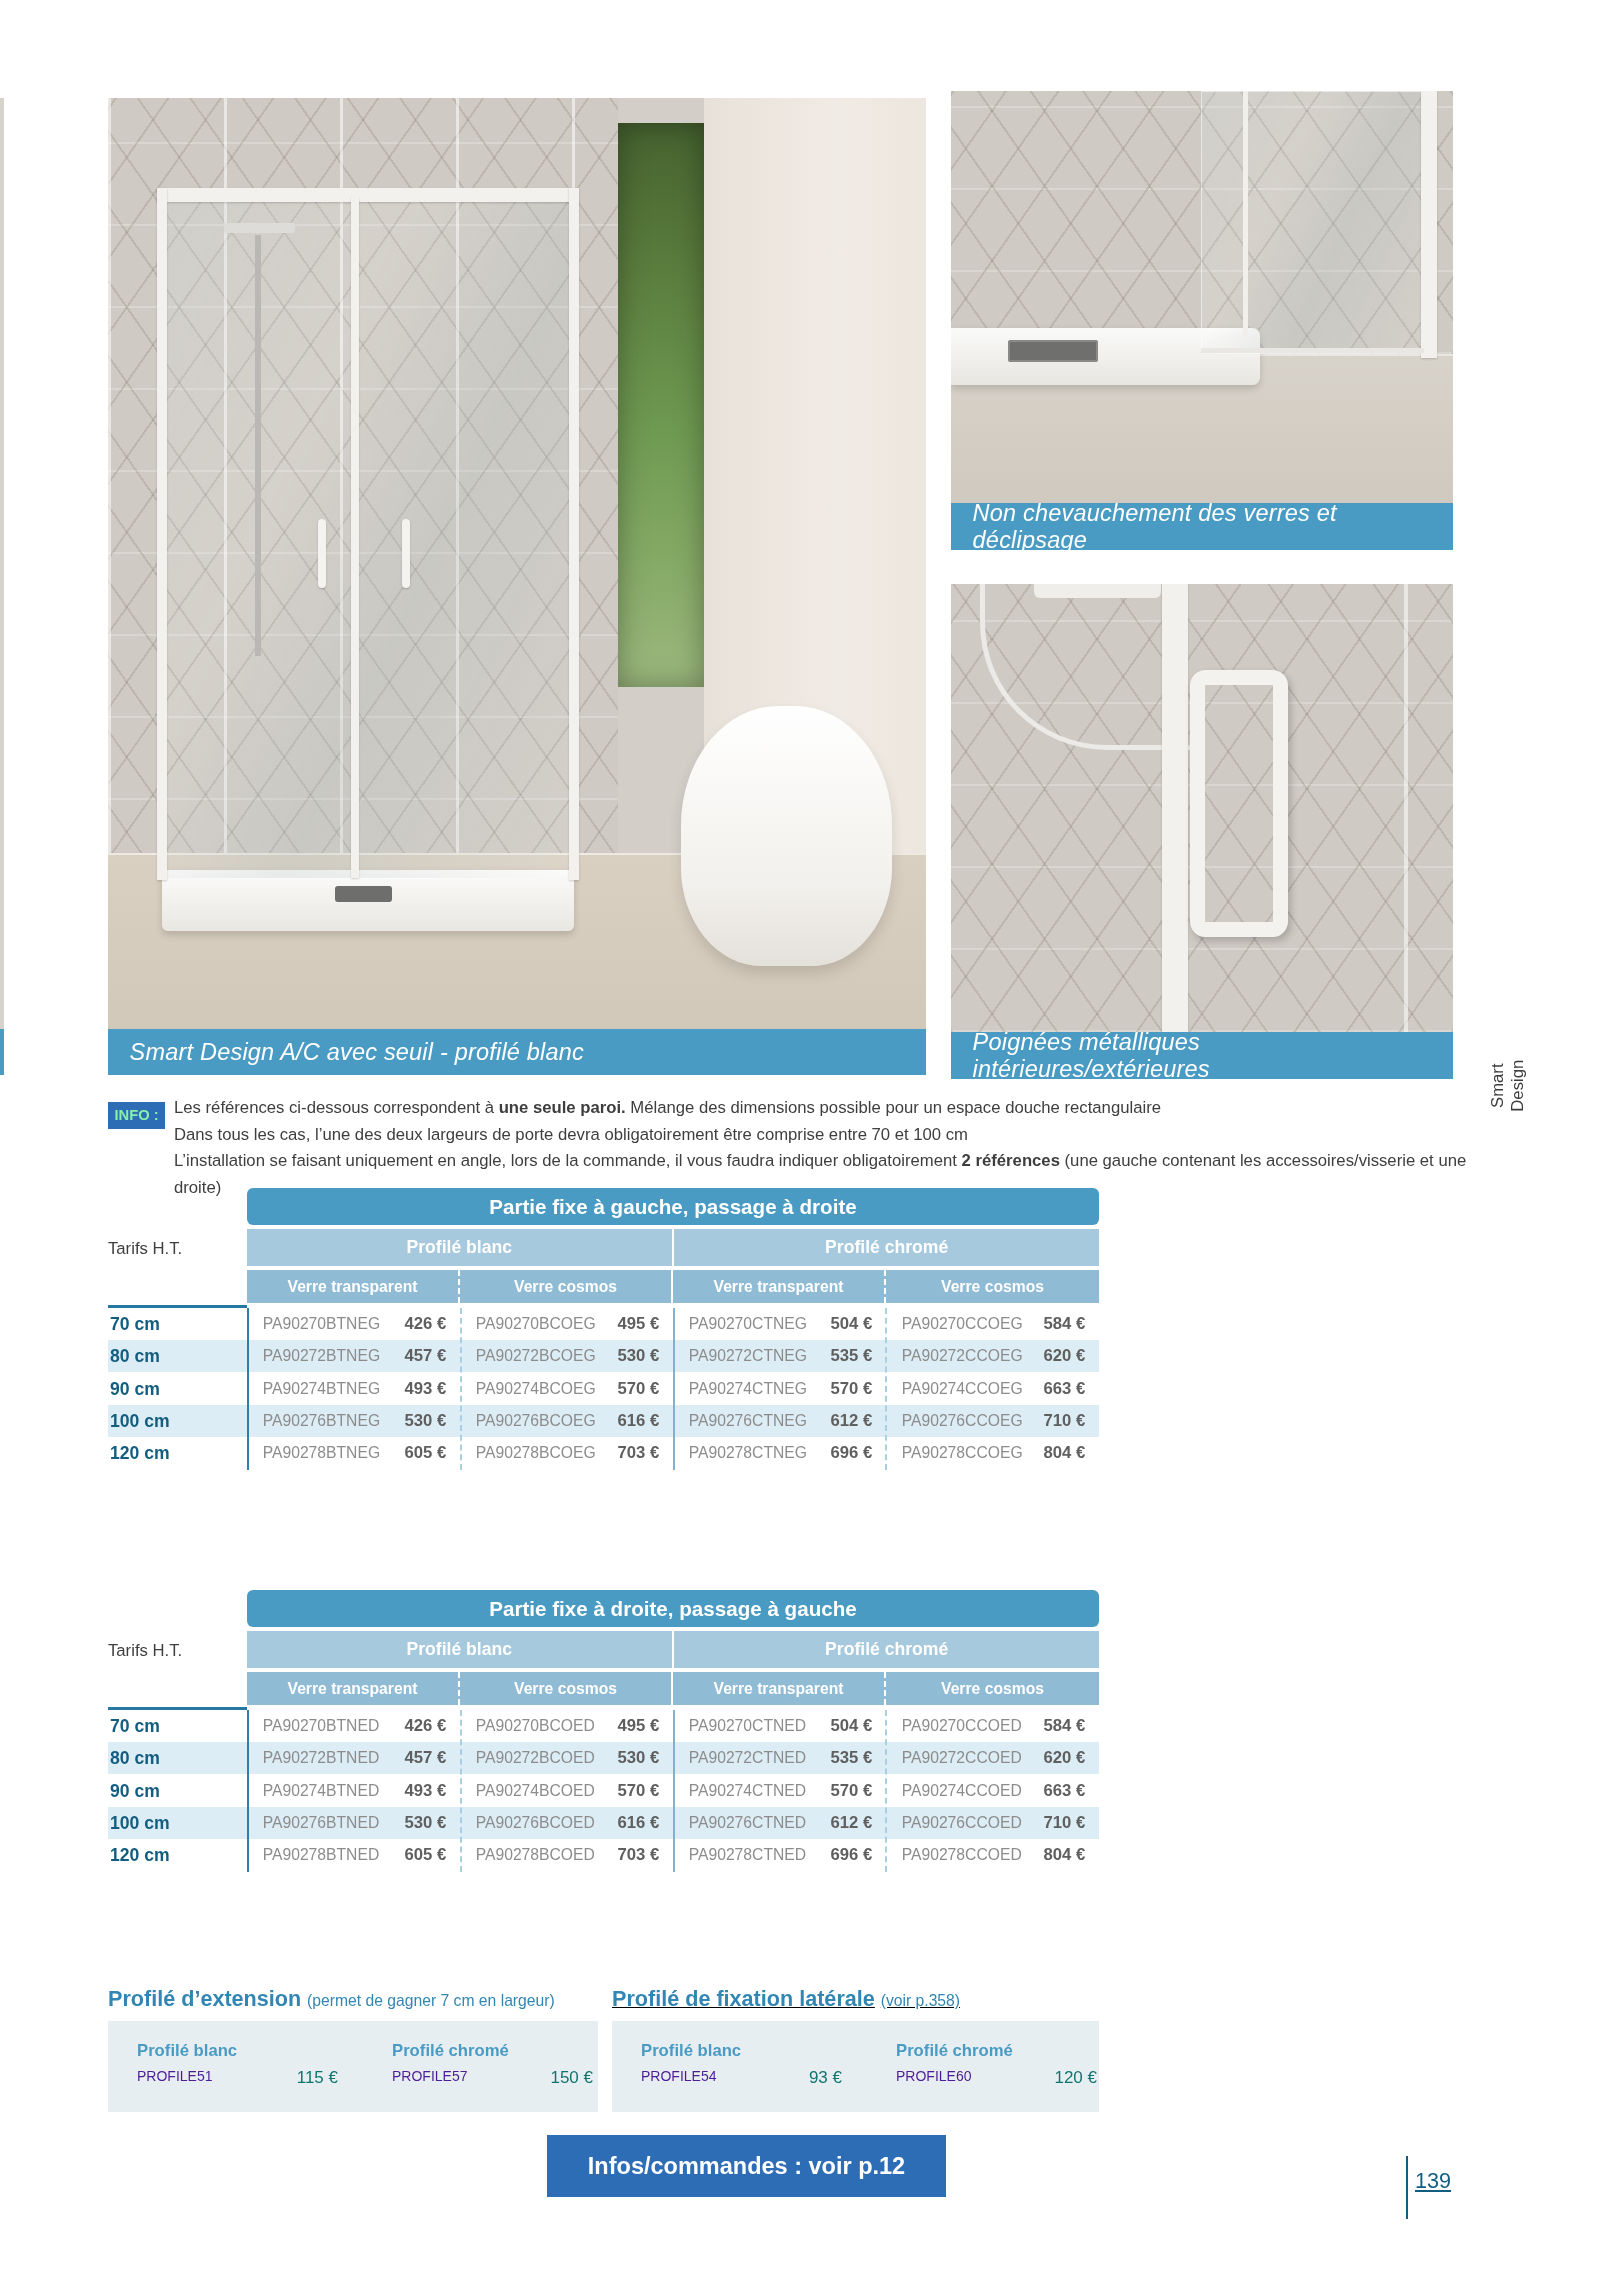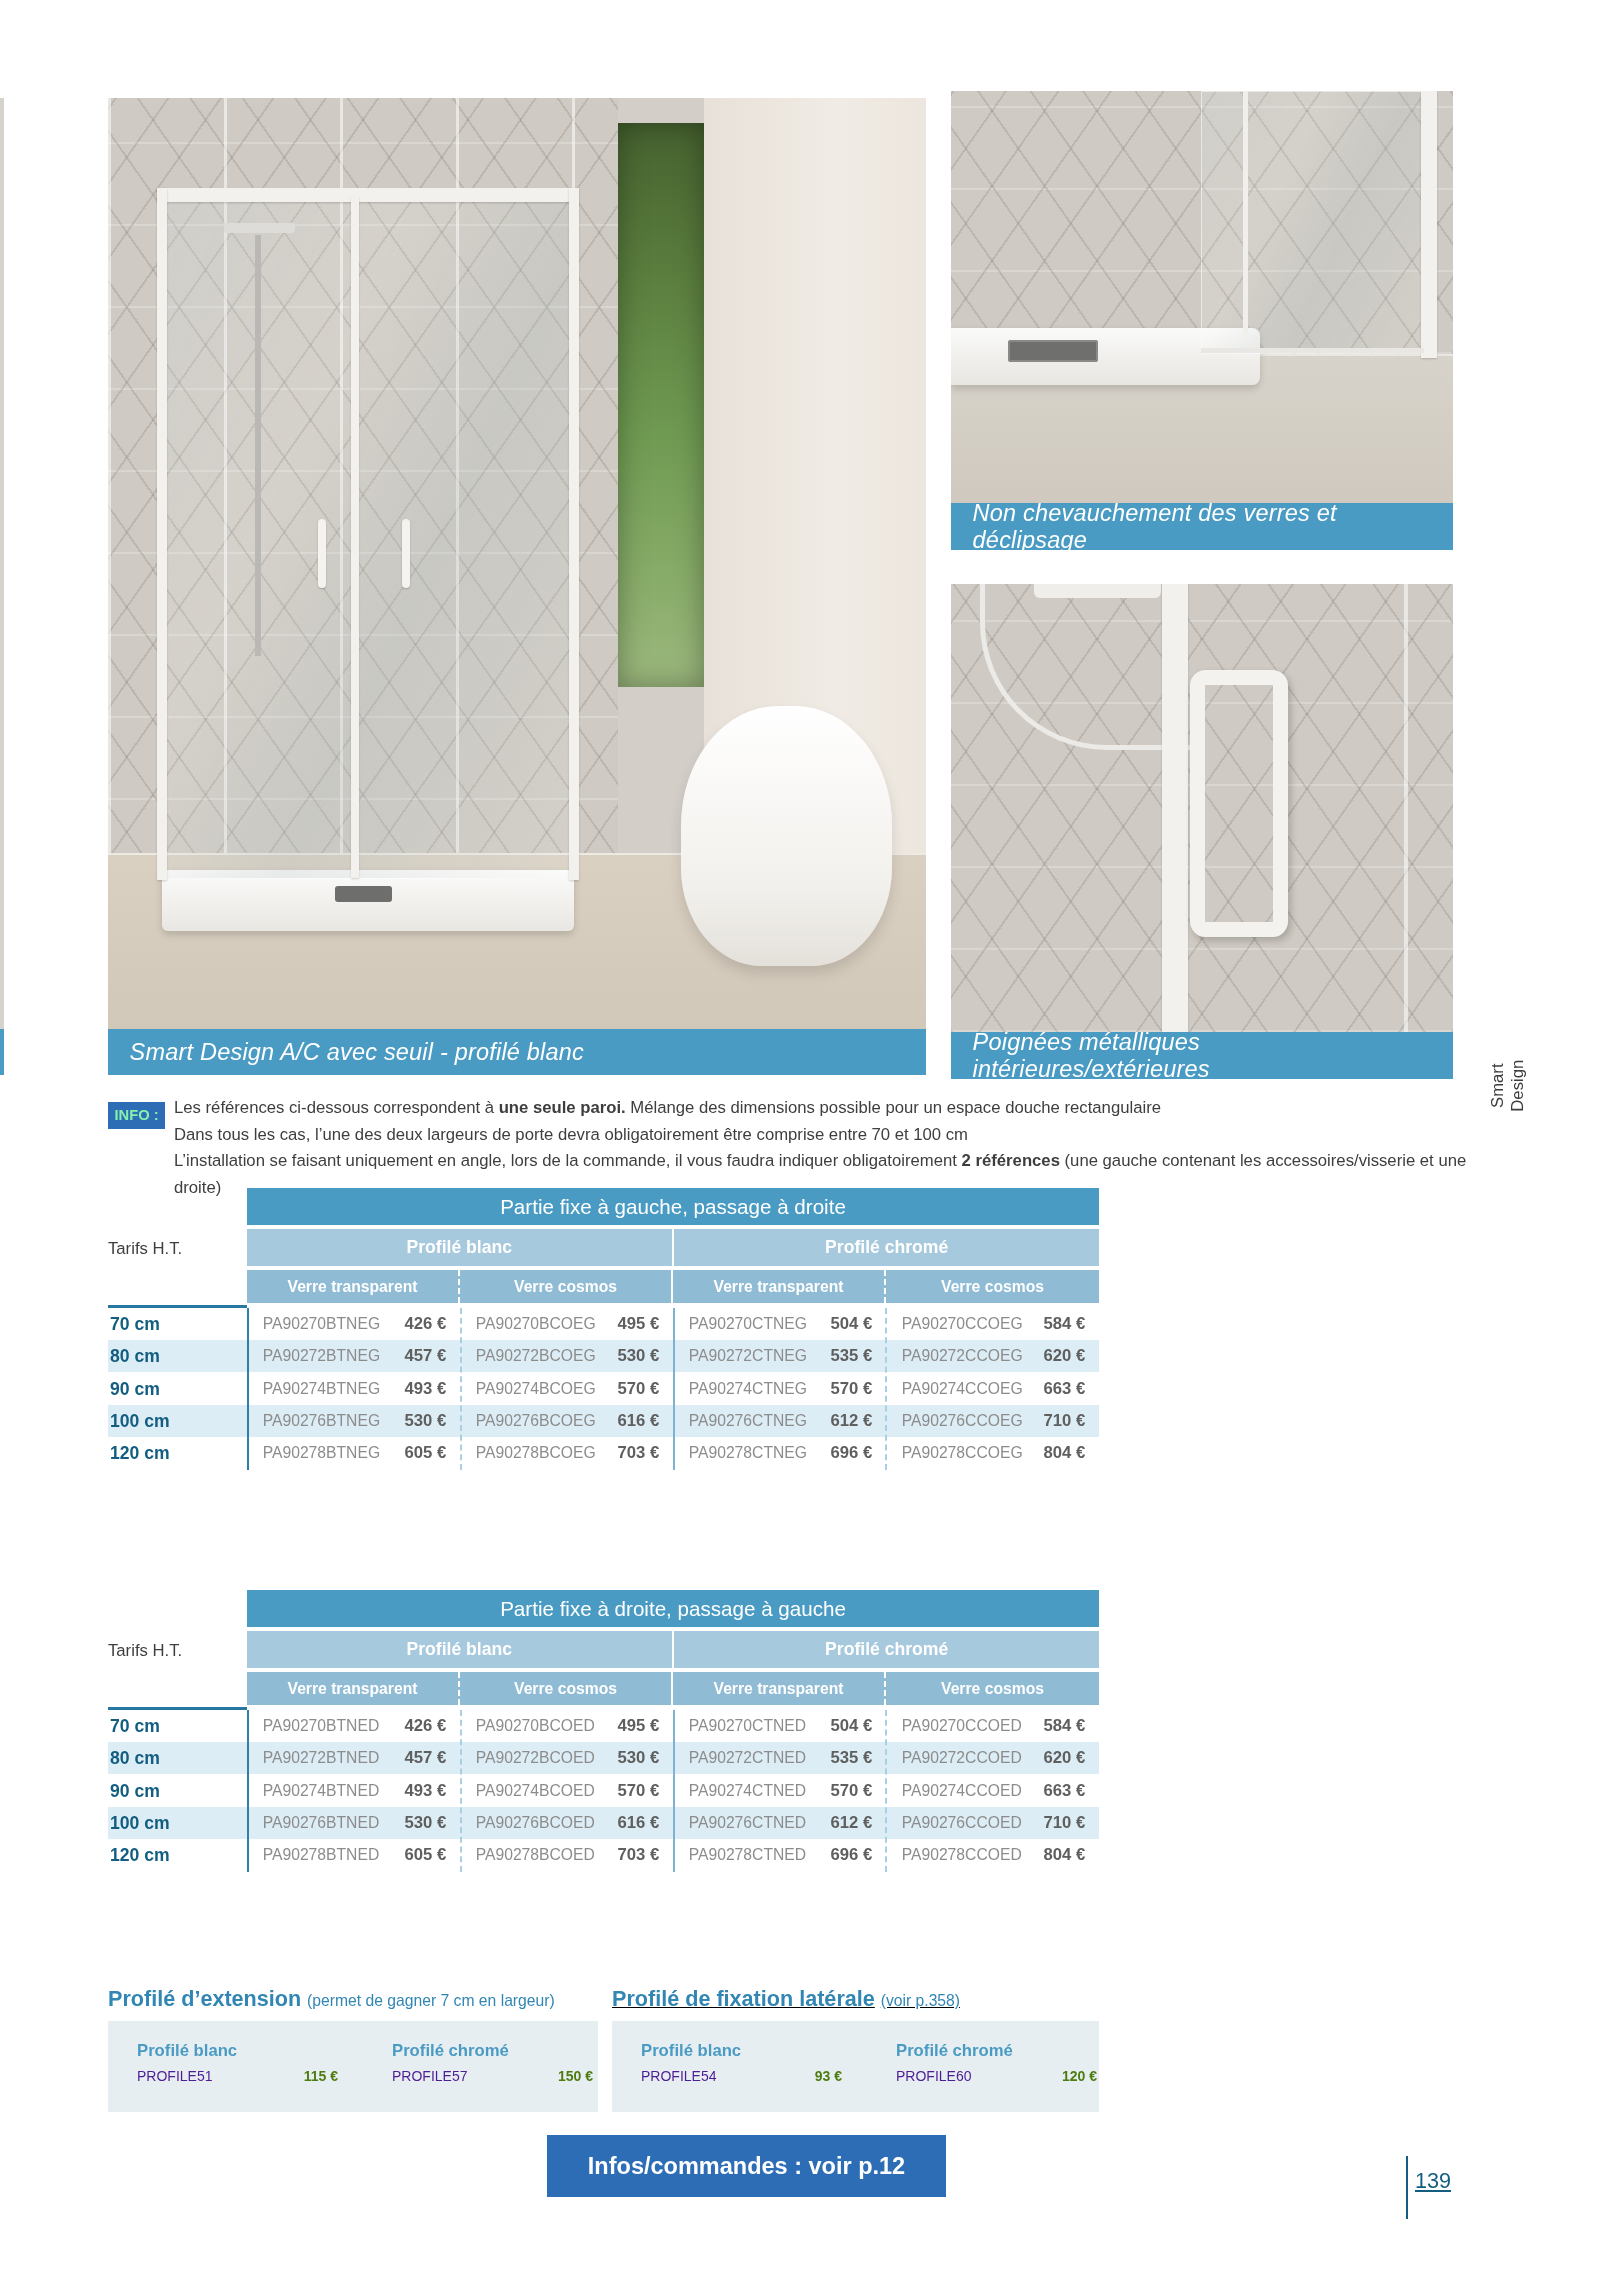--- a/index.html
+++ b/index.html
@@ -20,21 +20,21 @@
   .caption{position:absolute;background:#4a9bc3;color:#fff;font-style:italic;font-size:23.5px;font-weight:500;display:flex;align-items:center;padding:0 21.6px;box-sizing:border-box;letter-spacing:0.2px;}
 
   
   .info-badge{position:absolute;background:#2c6db6;color:#86efac;font-weight:bold;font-size:14.7px;display:flex;align-items:center;justify-content:center;}
   .info-text{position:absolute;color:#3e3e3e;font-size:16.7px;line-height:26.5px;}
   .info-text b{color:#3e3e3e;}
 
   
   .ptable{position:absolute;width:991px;}
   .pt-title{position:absolute;left:139px;top:0;width:852px;height:37px;background:#4a9bc3;color:#fff;
-    font-weight:normal;font-size:20.6px;display:flex;align-items:center;justify-content:center;}
+    font-weight:bold;font-size:20.6px;display:flex;align-items:center;justify-content:center;border-radius:6px;}
   .pt-groups{position:absolute;left:139px;top:41px;width:852px;height:37px;display:grid;grid-template-columns:1fr 1fr;column-gap:2.9px;}
   .pt-groups .g{background:#a7c9dd;color:#fff;font-weight:bold;font-size:17.6px;display:flex;align-items:center;justify-content:center;}
   .pt-cols{position:absolute;left:139px;top:82px;width:852px;height:33px;display:grid;grid-template-columns:1fr 1fr 1fr 1fr;box-sizing:border-box;}
   .pt-cols .v{background:#8fbbd5;color:#fff;font-weight:bold;font-size:15.7px;display:flex;align-items:center;justify-content:center;box-sizing:border-box;}
   .pt-cols .v.d{border-right:2px dashed #fff;}
   .pt-cols .v.s{border-right:2.9px solid #fff;}
   .tarifs{position:absolute;left:0;top:51px;color:#3e3e3e;font-size:16.7px;}
   .labeltopline{position:absolute;left:0;top:117px;width:139px;height:2.9px;background:#2678a2;}
   .rows{position:absolute;left:0;top:120px;width:991px;height:162px;}
   .trow{position:absolute;left:0;width:991px;height:32px;display:flex;align-items:center;}
@@ -51,21 +51,21 @@
 
   
   .sec-head{position:absolute;white-space:nowrap;}
   .sec-head .t{color:#3186b4;font-weight:bold;font-size:21.6px;}
   .sec-head .s{color:#3186b4;font-size:15.7px;margin-left:5.9px;}
   .pricebox{position:absolute;background:#e7eef2;box-sizing:border-box;padding:19.6px 0 0 29px;display:flex;gap:54px;}
   .pb-item{width:201px;}
   .pb-item .lbl{color:#4a9bc3;font-weight:bold;font-size:16.7px;margin-bottom:7.8px;}
   .pb-item .line{display:flex;justify-content:space-between;}
   .pb-item .ref{color:#4c1d95;font-size:14px;}
-  .pb-item .price{color:#4d7c0f;font-weight:bold;font-size:14px;}
+  .pb-item .price{color:#0f766e;font-weight:normal;font-size:17px;}
 
   .footer-bar{position:absolute;background:#2c6db6;color:#fff;font-weight:bold;font-size:23.5px;display:flex;align-items:center;justify-content:center;}
   .pageno{position:absolute;color:#135e80;font-size:21.6px;text-decoration:underline;}
   .pageno-line{position:absolute;width:2px;background:#135e80;}
   .side-label{position:absolute;color:#3c3c3c;font-size:16.7px;line-height:1.18;transform:rotate(-90deg);transform-origin:center;text-align:center;}
 </style>
 </head>
 <body>
 
 <div class="page">

